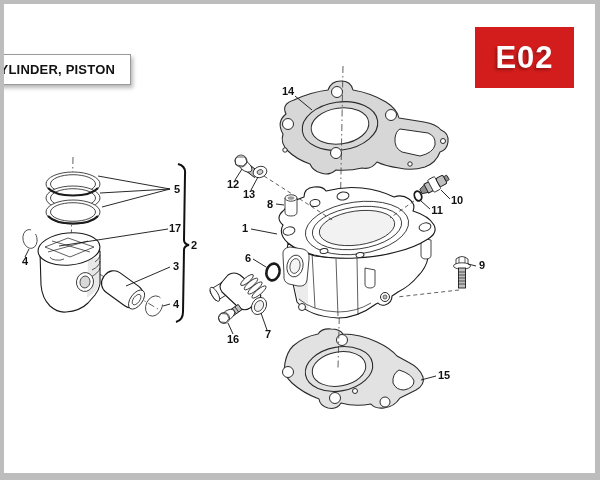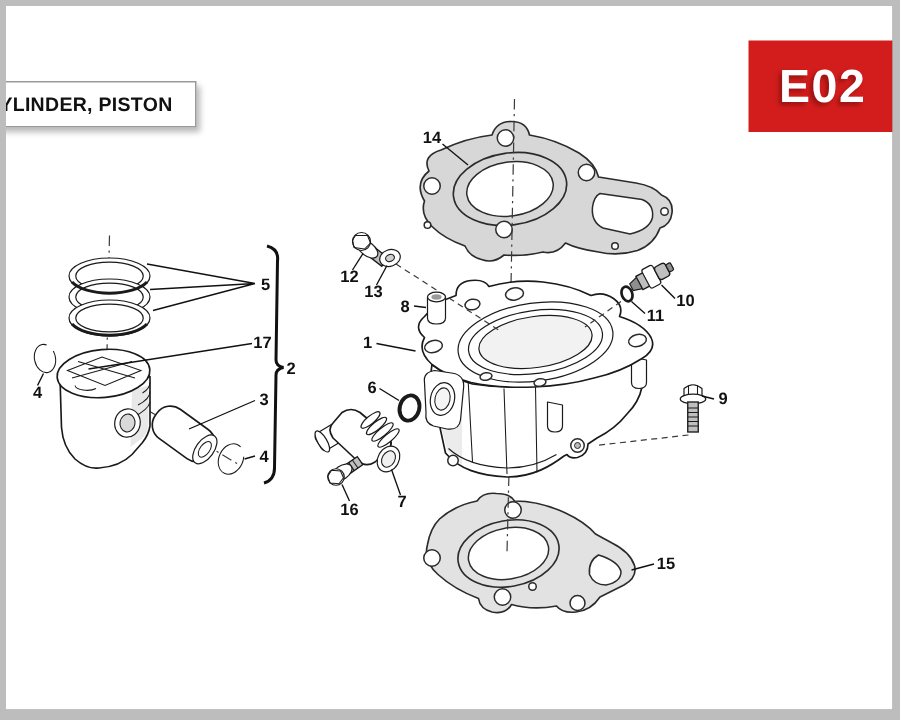--- a/index.html
+++ b/index.html
@@ -7,21 +7,21 @@
        font-family:"Liberation Sans",sans-serif;overflow:hidden;}
   .stage{position:absolute;left:0;top:0;width:600px;height:480px;background:#ffffff;}
   .frame{position:absolute;left:0;top:0;right:0;bottom:0;pointer-events:none;
          border-style:solid;border-color:#bdbdbd;border-width:4px 5px 7px 4px;z-index:30;}
   .frame-inner{position:absolute;left:3px;top:3px;right:4px;bottom:6px;pointer-events:none;
          box-shadow:inset 0 0 0 1px #8b8b8b;z-index:29;}
   .title-box{position:absolute;left:-12px;top:54px;width:141px;height:29px;background:#fff;
          border:1px solid #9a9a9a;box-shadow:2px 3px 4px rgba(0,0,0,.28);
          display:flex;align-items:center;z-index:20;overflow:hidden;}
   .title-box span{font-size:13px;font-weight:bold;color:#111;white-space:nowrap;padding-left:1px;letter-spacing:.2px;}
-  .badge{position:absolute;left:499px;top:27px;width:99px;height:61px;background:#d31c1c;
+  .badge{position:absolute;left:475px;top:27px;width:99px;height:61px;background:#d31c1c;
          display:flex;align-items:center;justify-content:center;z-index:20;}
   .badge span{color:#fff;font-size:31px;font-weight:bold;letter-spacing:1px;
          text-shadow:-2px 2px 3px rgba(0,0,0,.30);}
   svg{position:absolute;left:0;top:0;z-index:10;}
   .ol{fill:#ffffff;stroke:#1a1a1a;stroke-width:1.1;stroke-linejoin:round;}
   .ol2{fill:#ffffff;stroke:#1a1a1a;stroke-width:.8;stroke-linejoin:round;}
   .gask{fill:#d7d7d7;stroke:#2b2b2b;stroke-width:1.1;stroke-linejoin:round;}
   .gask2{fill:#e2e2e2;stroke:#2b2b2b;stroke-width:1.1;stroke-linejoin:round;}
   .hole{fill:#ffffff;stroke:#2b2b2b;stroke-width:1;}
   .thin{fill:none;stroke:#1a1a1a;stroke-width:.7;}

